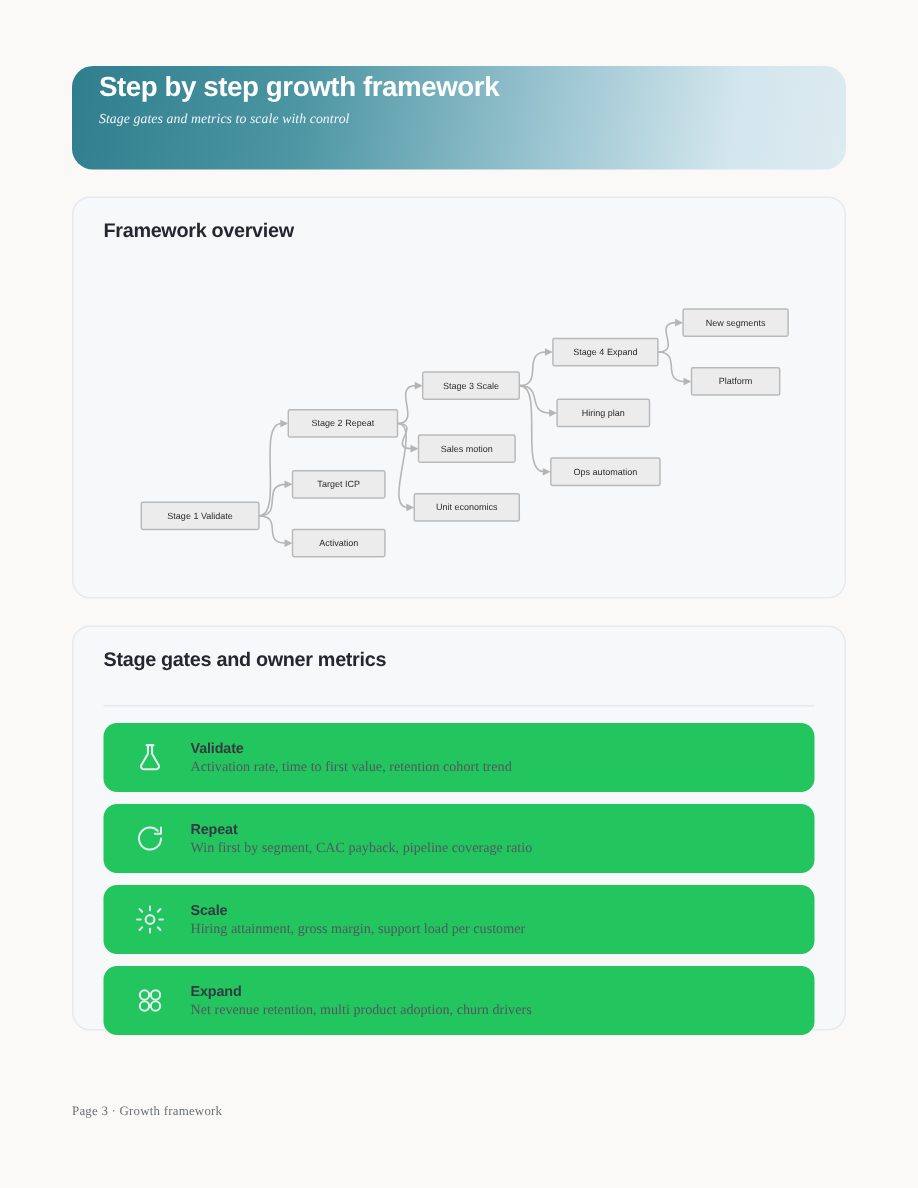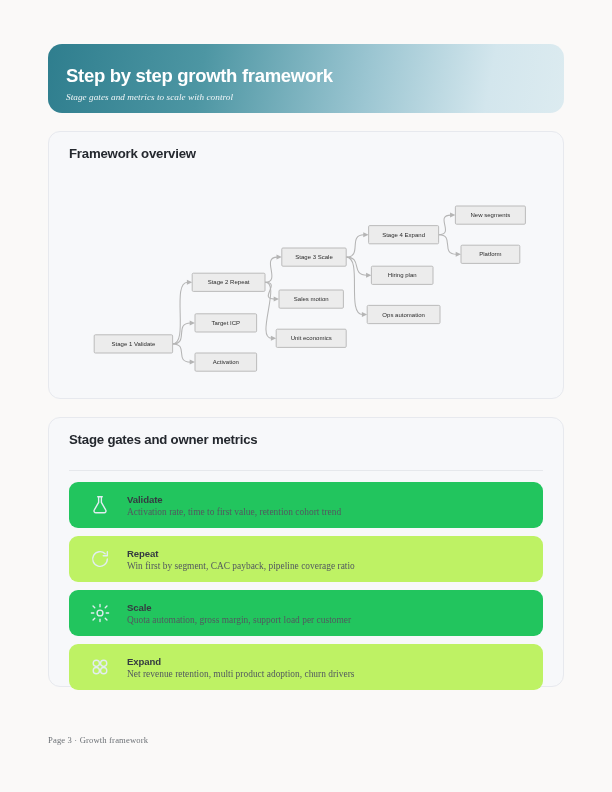--- a/index.html
+++ b/index.html
@@ -25,21 +25,21 @@
   
   .header-banner {
     position: absolute;
     left: 48px;
     top: 44px;
     width: 516px;
     height: 69px;
     border-radius: 14px;
     background: linear-gradient(100deg, #2f7e8e 0%, #4d96a3 30%, #9cc6d2 62%, #d3e6ed 85%, #dcebf0 100%);
     box-sizing: border-box;
-    padding: 20px 0 0 18px;
+    padding: 2px 0 0 18px;
     overflow: hidden;
   }
   .header-title {
     font-size: 18.5px;
     font-weight: bold;
     color: #ffffff;
     letter-spacing: -0.3px;
     line-height: 1.25;
     margin: 0;
   }
@@ -132,21 +132,21 @@
     height: 46px;
     border-radius: 9px;
     background: #22c55e;
     margin-bottom: 8px;
     box-sizing: border-box;
     padding-left: 58px;
     display: flex;
     flex-direction: column;
     justify-content: center;
   }
-  .metric-row.alt { background: #bef264; }
+  .metric-row.alt { background: #22c55e; }
   .metric-icon {
     position: absolute;
     left: 20px;
     top: 50%;
     transform: translateY(-50%);
     width: 22px;
     height: 22px;
     opacity: 1;
   }
   .metric-icon svg {
@@ -298,21 +298,21 @@
           <div class="metric-desc">Win first by segment, CAC payback, pipeline coverage ratio</div>
         </div>
         <div class="metric-row">
           <span class="metric-icon">
             <svg viewBox="0 0 24 24">
               <circle cx="12" cy="12" r="3.2"></circle>
               <path d="M12 2.6v2.6M12 18.8v2.6M4.4 4.4l1.9 1.9M17.7 17.7l1.9 1.9M2.6 12h2.6M18.8 12h2.6M4.4 19.6l1.9-1.9M17.7 6.3l1.9-1.9"></path>
             </svg>
           </span>
           <div class="metric-label">Scale</div>
-          <div class="metric-desc">Quota automation, gross margin, support load per customer</div>
+          <div class="metric-desc">Hiring attainment, gross margin, support load per customer</div>
         </div>
         <div class="metric-row alt">
           <span class="metric-icon">
             <svg viewBox="0 0 24 24">
               <circle cx="8" cy="8" r="3.4"></circle>
               <circle cx="16" cy="8" r="3.4"></circle>
               <circle cx="8" cy="16" r="3.4"></circle>
               <circle cx="16" cy="16" r="3.4"></circle>
             </svg>
           </span>

